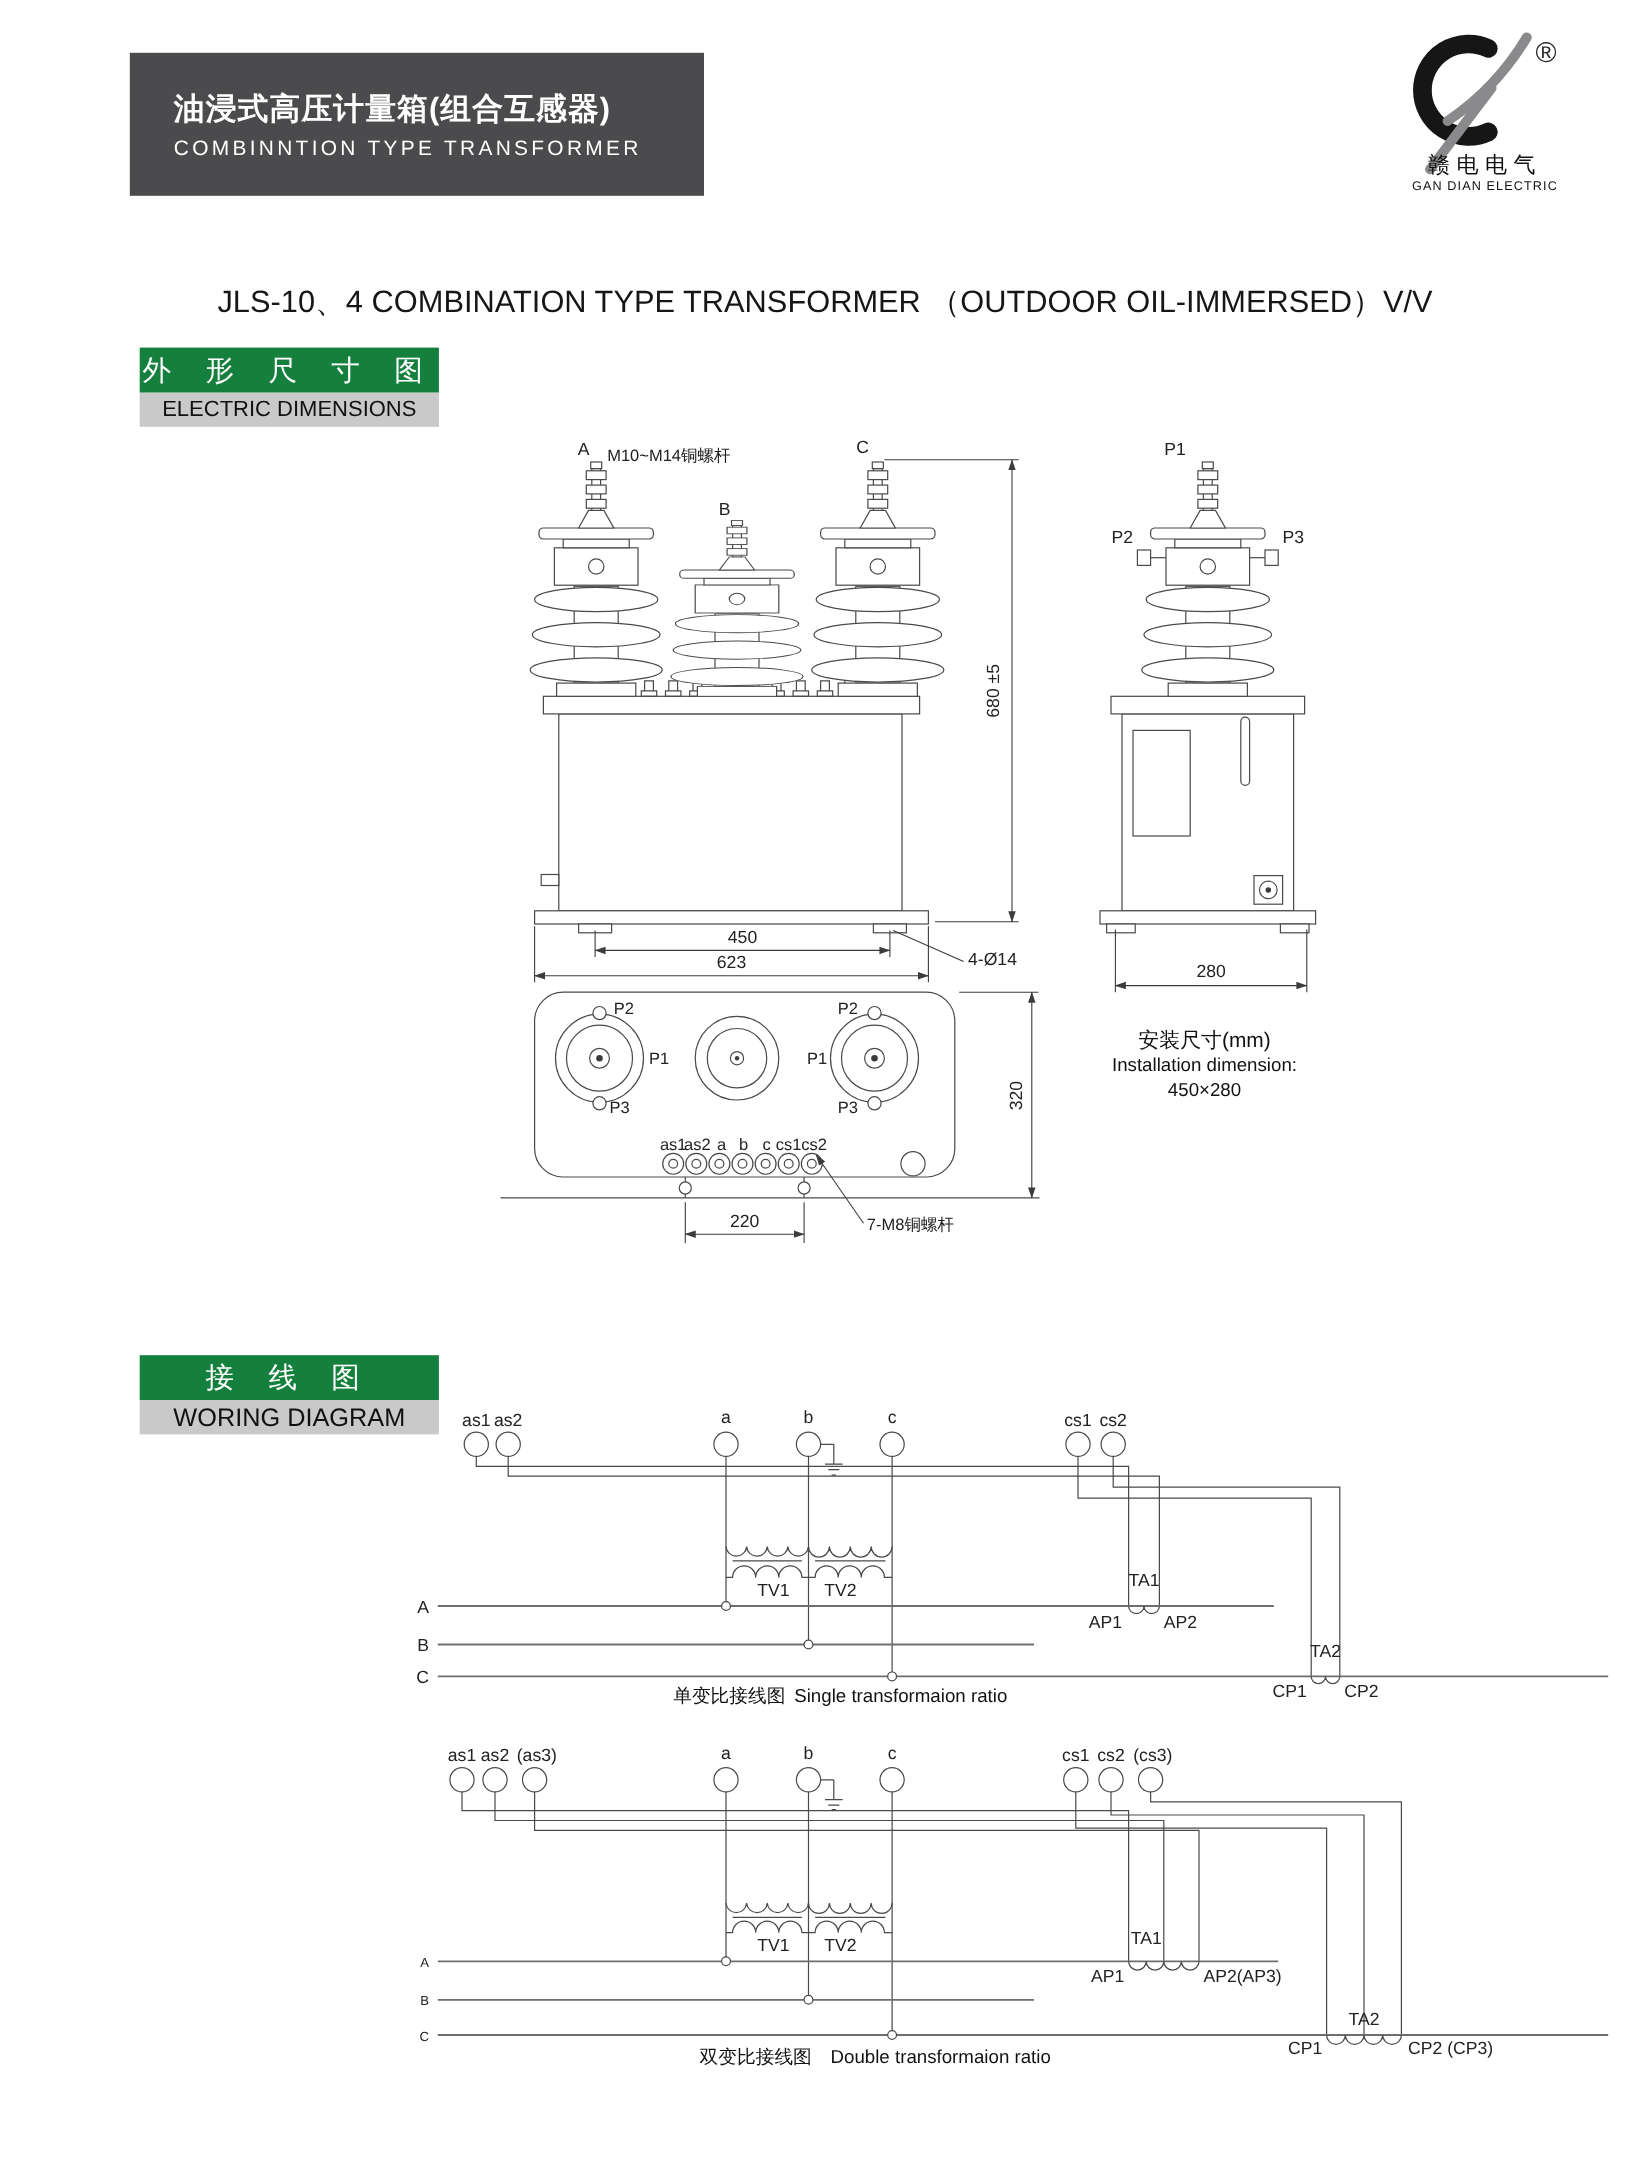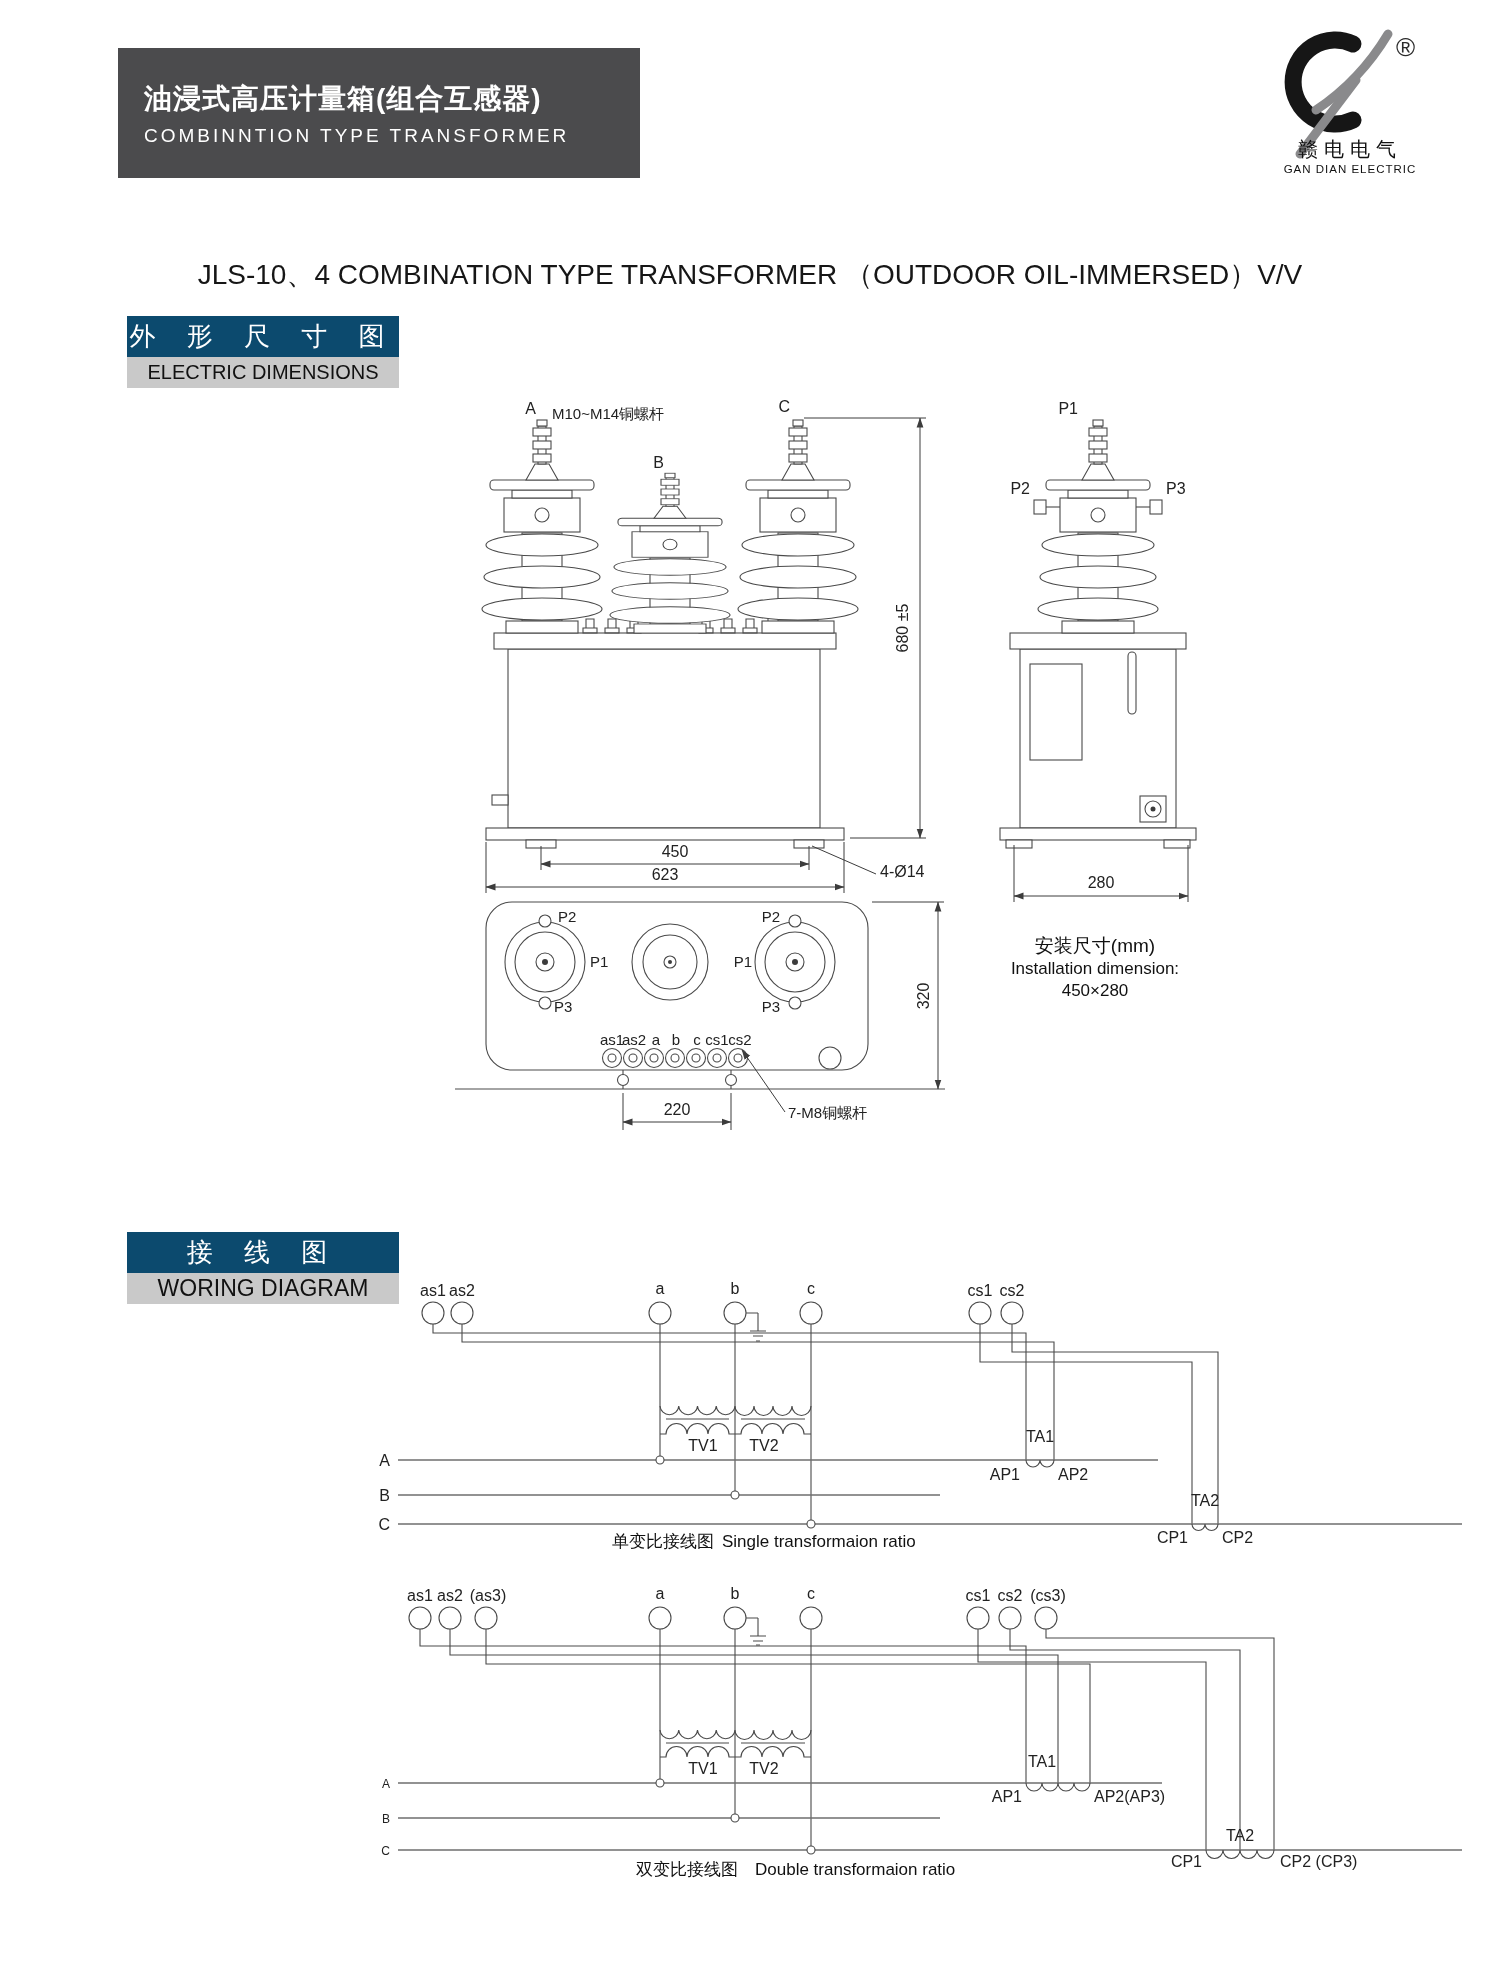--- a/index.html
+++ b/index.html
@@ -2,37 +2,37 @@
 <html><head>
 <meta charset="utf-8">
 <style>
   html,body{margin:0;padding:0;background:#e8e8e8}
   .page{position:relative;width:1500px;height:1970px;background:#ffffff;
         font-family:"Liberation Sans","DejaVu Sans",sans-serif;overflow:hidden;margin:0 auto}
   .abs{position:absolute}
 
   
   .hdr-left{left:118px;top:48px;width:522px;height:130px;background:#4b4b4d;color:#fff;
-            display:flex;flex-direction:column;justify-content:center;padding-left:26px;box-sizing:border-box}
+            display:flex;flex-direction:column;justify-content:center;padding-left:40px;box-sizing:border-box}
   .hdr-left .zh{font-size:28px;font-weight:bold;letter-spacing:1px}
   .hdr-left .en{font-size:19px;letter-spacing:3px;margin-top:7px}
   .hdr-right{left:640px;top:48px;width:587px;height:130px}
   .band-zh{height:77px;background:#b5b5b7;color:#141414;font-size:28px;font-weight:bold;
            letter-spacing:11px;display:flex;align-items:center;justify-content:center}
   .band-en{height:53px;background:#7f7f82;color:#fff;font-size:23px;letter-spacing:.5px;
            display:flex;align-items:center;justify-content:center}
   .logo{left:1238px;top:22px;width:212px;height:160px}
 
   
   .title-zh{left:0;top:206px;width:100%;text-align:center;font-size:41px;font-weight:600;color:#111;letter-spacing:1px}
   .title-en{left:0;top:256px;width:100%;text-align:center;font-size:28px;font-weight:400;color:#161616}
 
   
   .sec{left:127px;width:272px}
-  .sec .zh{height:41px;background:#0c4a6e;color:#fff;font-size:26px;letter-spacing:12px;
+  .sec .zh{height:41px;background:#15803d;color:#fff;font-size:26px;letter-spacing:12px;
            display:flex;align-items:center;justify-content:center;box-sizing:border-box}
   .sec .en{height:31px;background:#c9c9c9;color:#111;display:flex;align-items:center;justify-content:center}
   .sec1{top:316px}.sec1 .en{font-size:20px}
   .sec2{top:1232px}.sec2 .en{font-size:23px}
 
   
   svg text{font-family:"Liberation Sans","DejaVu Sans",sans-serif}
   .ln{fill:none;stroke:#4a4a4a;stroke-width:1.1}
   .lnf{fill:#fff;stroke:#4a4a4a;stroke-width:1.1}
   .bus{fill:none;stroke:#6e6e6e;stroke-width:1.6}

